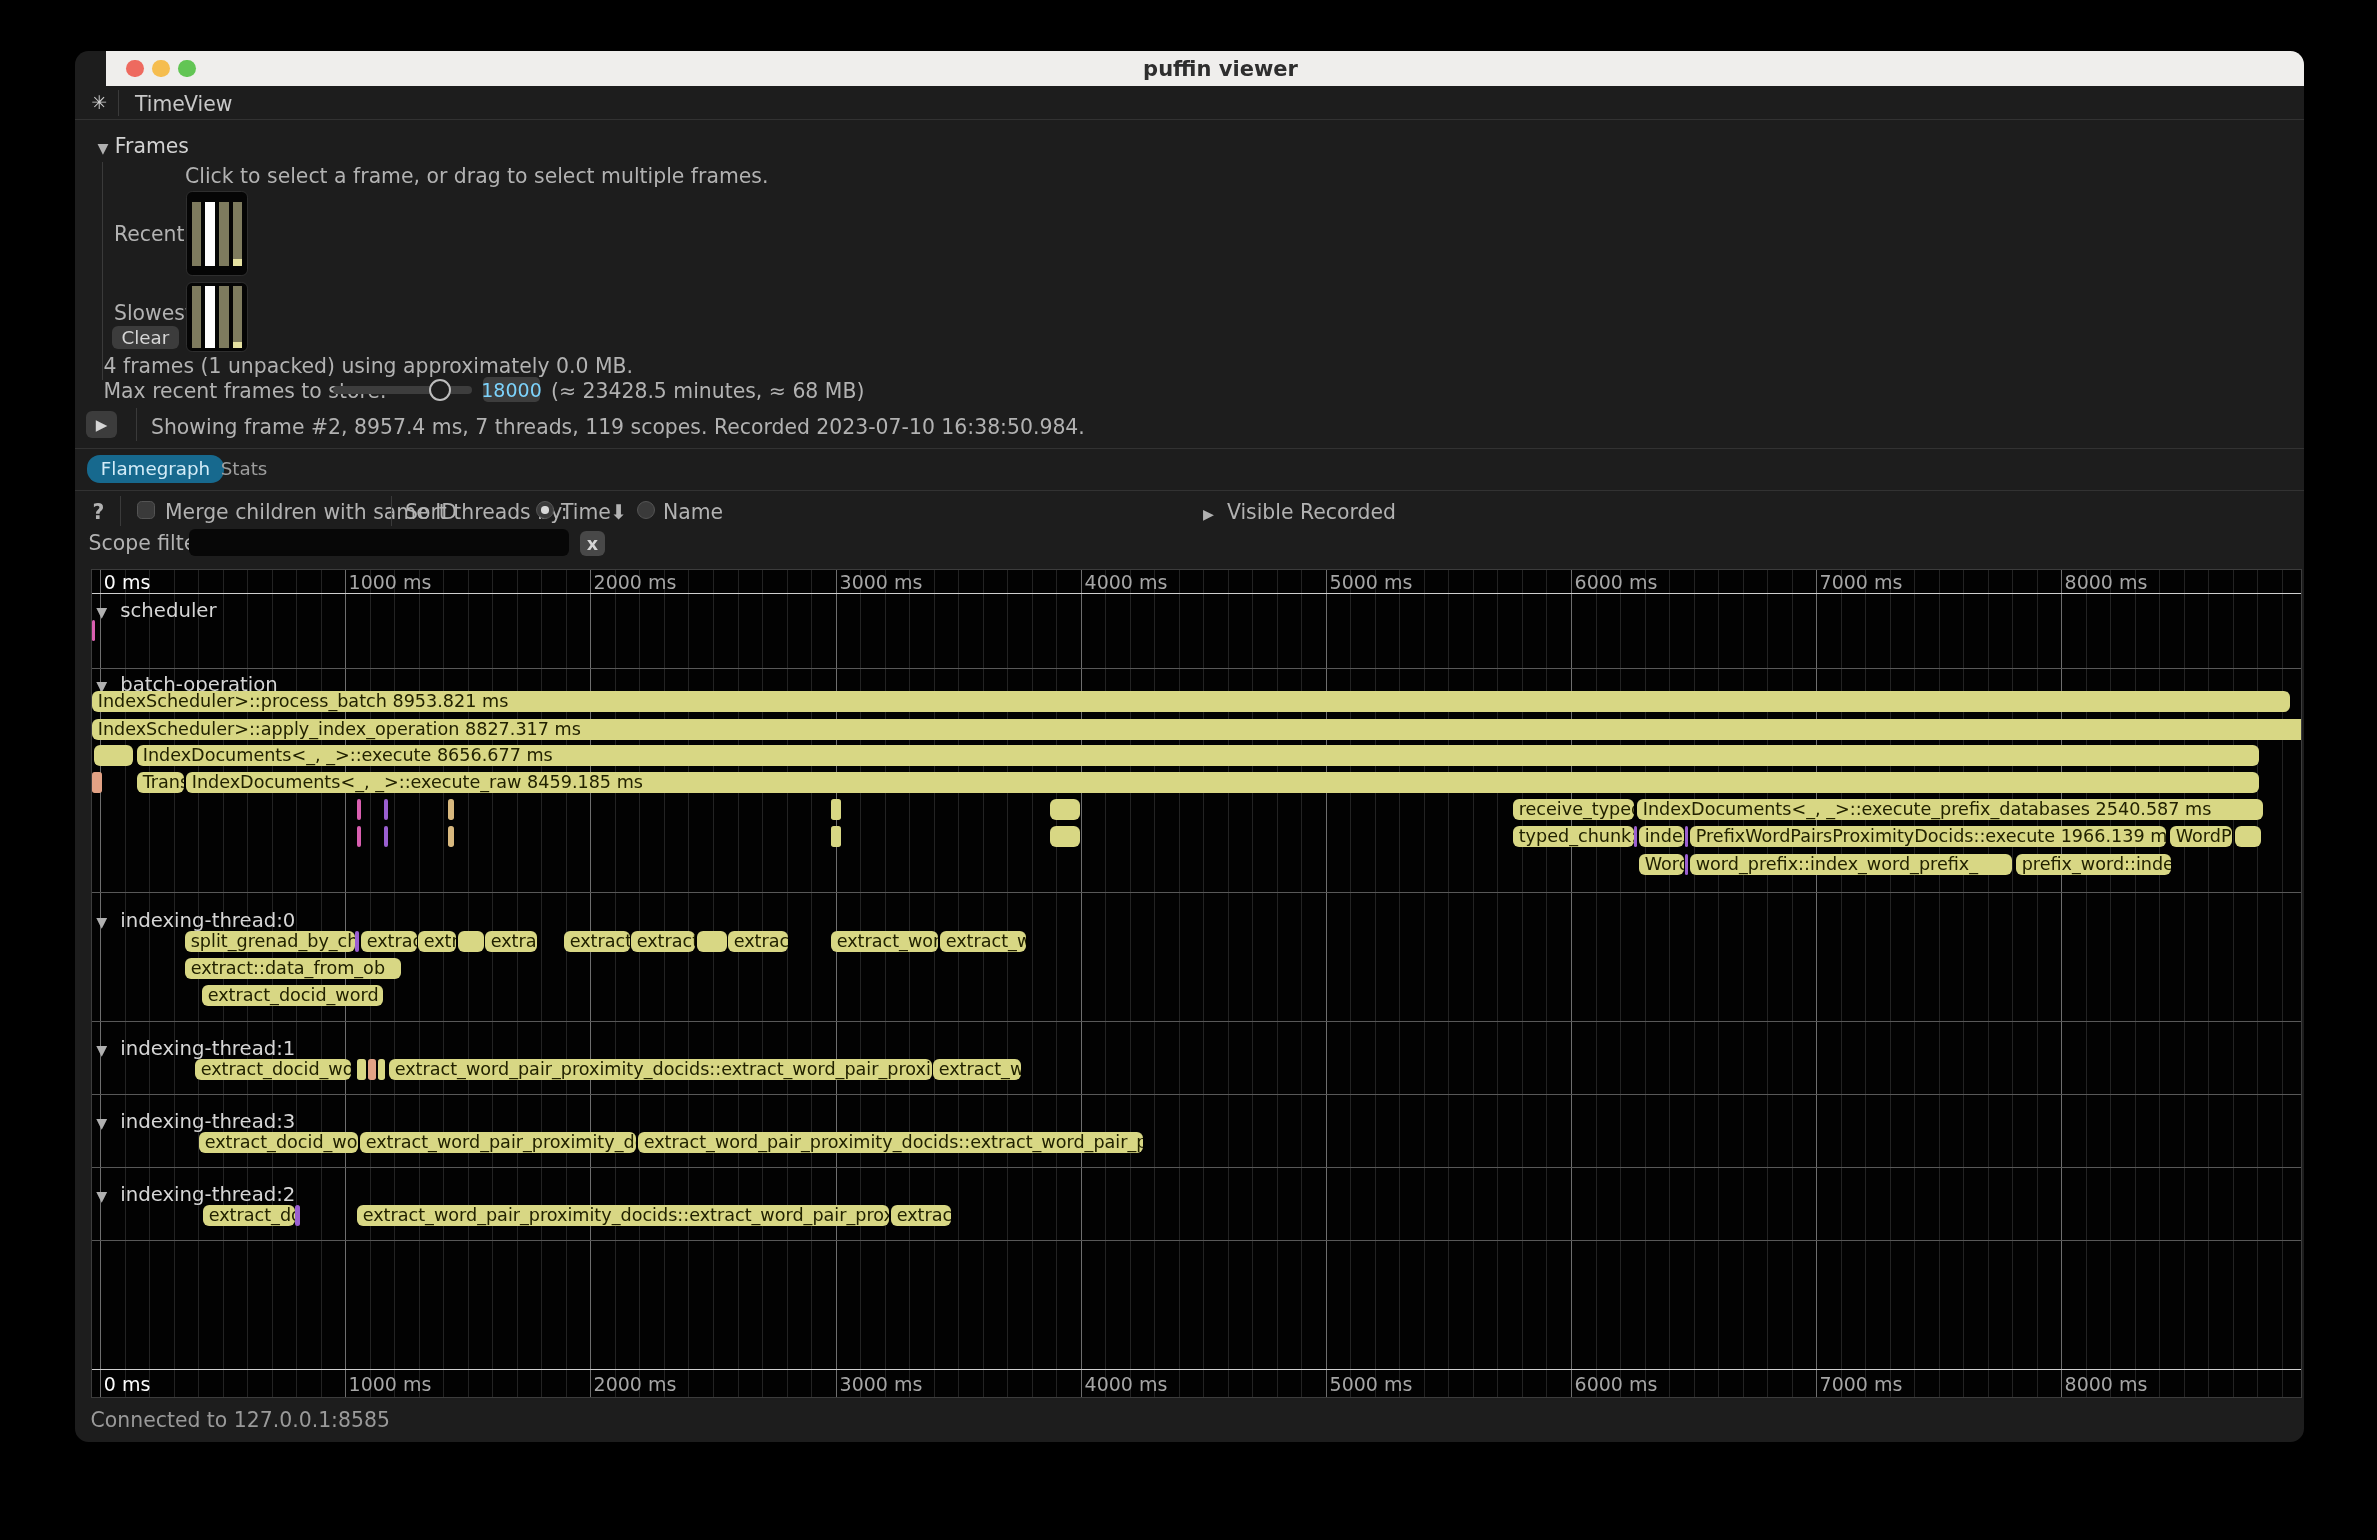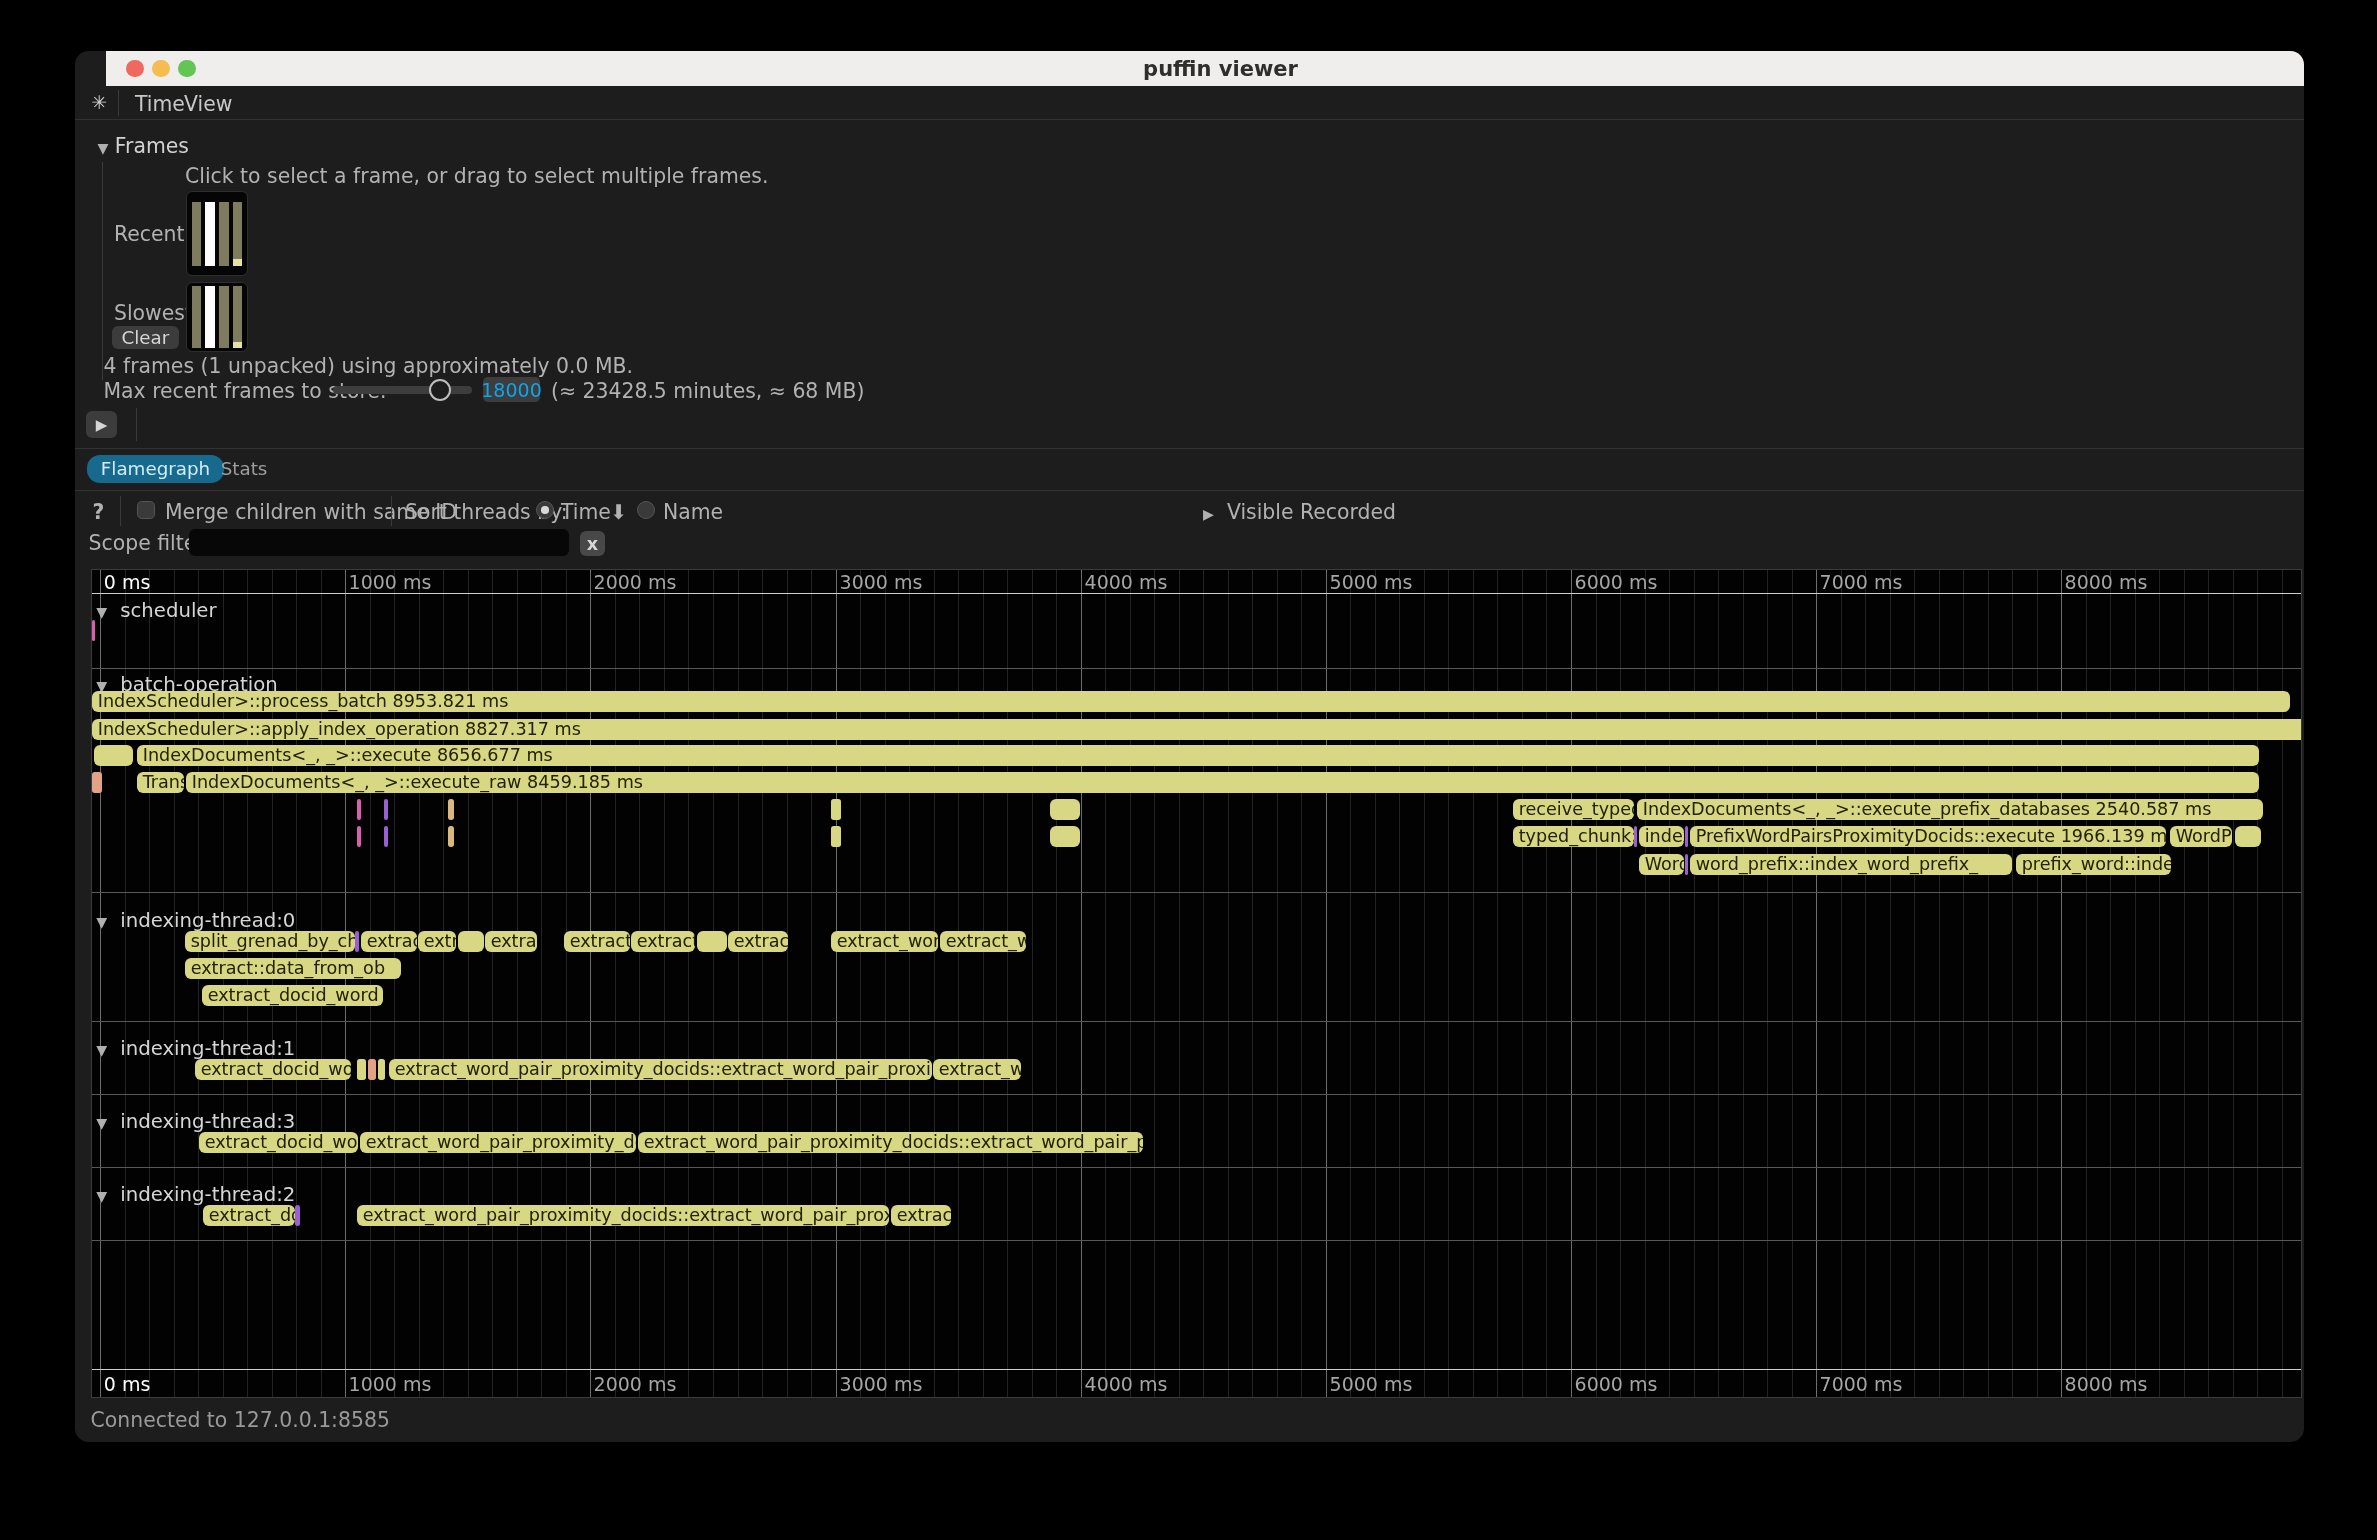--- a/index.html
+++ b/index.html
@@ -22,21 +22,21 @@
   .hdrtext{color:#d2d2d2;}
   .tri{font-size:14.2px;color:#b0b0b0;}
   
   .thumb{position:absolute;left:111px;width:62px;background:#050505;border:1.4px solid #2e2e2e;border-radius:6.1px;display:flex;gap:4.1px;}
   .stripe{flex:1;background:#7e7b5e;position:relative;}
   .stripe.sel{background:#fdfdfd;}
   .tip{position:absolute;bottom:0;left:0;width:100%;height:6.1px;background:#e6e2a2;}
   .btn{position:absolute;background:#3c3c3c;border-radius:6.1px;color:#d6d6d6;font-size:18.3px;display:flex;align-items:center;justify-content:center;}
   .sliderTrack{position:absolute;background:#3d3d3d;border-radius:4.1px;}
   .sliderKnob{position:absolute;width:22px;height:22px;border-radius:50%;background:#1d1d1d;border:2.7px solid #bdbdbd;}
-  .valueBox{position:absolute;background:#3d3d3d;border-radius:4.7px;color:#0ea5e9;font-size:19px;display:flex;align-items:center;justify-content:center;}
+  .valueBox{position:absolute;background:#3d3d3d;border-radius:4.7px;color:#7dd3fc;font-size:19px;display:flex;align-items:center;justify-content:center;}
   .hr{position:absolute;left:0;width:100%;height:1.4px;background:#323232;}
   
   .tab-sel{position:absolute;background:#17698e;border-radius:13px;color:#d3ecf8;font-size:18.3px;padding:3.4px 13.6px;}
   .tab{position:absolute;color:#9e9e9e;font-size:18.3px;padding:3.4px 2.7px;}
   
   .checkbox{position:absolute;width:18.3px;height:18.3px;background:#3a3a3a;border:1.4px solid #545454;border-radius:4.7px;}
   .radio{position:absolute;width:18.3px;height:18.3px;background:#3a3a3a;border:1.4px solid #545454;border-radius:50%;}
   .radio.on::after{content:"";position:absolute;left:4.1px;top:4.1px;width:7.5px;height:7.5px;border-radius:50%;background:#d8d8d8;}
   .input{position:absolute;background:#070707;border-radius:6.1px;}
   
@@ -104,20 +104,21 @@
     <div class="label" style="left:28.5px;top:328px;">Max recent frames to store:</div>
     <div class="sliderTrack" style="left:258px;top:335px;width:139px;height:8.1px;"></div>
     <div class="sliderKnob" style="left:354px;top:328px;"></div>
     <div class="valueBox" style="left:408px;top:326px;width:57px;height:25px;">18000</div>
     <div class="label" style="left:476px;top:328px;">(≈ 23428.5 minutes, ≈ 68 MB)</div>
 
     <div class="btn" style="left:11px;top:360px;width:31px;height:27px;font-size:15px;">
         <span>▶</span>
       </div>
     <div class="vdiv" style="left:61px;top:357px;height:33px;"></div>
+    <div class="label" style="left:76px;top:364px;">Showing frame #2, 8957.4 ms, 7 threads, 119 scopes. Recorded 2023-07-10 16:38:50.984.</div>
 
     <div class="hr" style="top:397px;"></div>
 
     <div class="tab-sel" style="left:12.2px;top:404px;">Flamegraph</div>
     <div class="tab" style="left:123px;top:404px;margin-left:20px;">Stats</div>
 
     <div class="hr" style="top:439px;"></div>
 
     <div class="label" style="left:17.6px;top:449px;font-weight:bold;">?</div>
     <div class="vdiv" style="left:45px;top:445px;height:30px;"></div>

